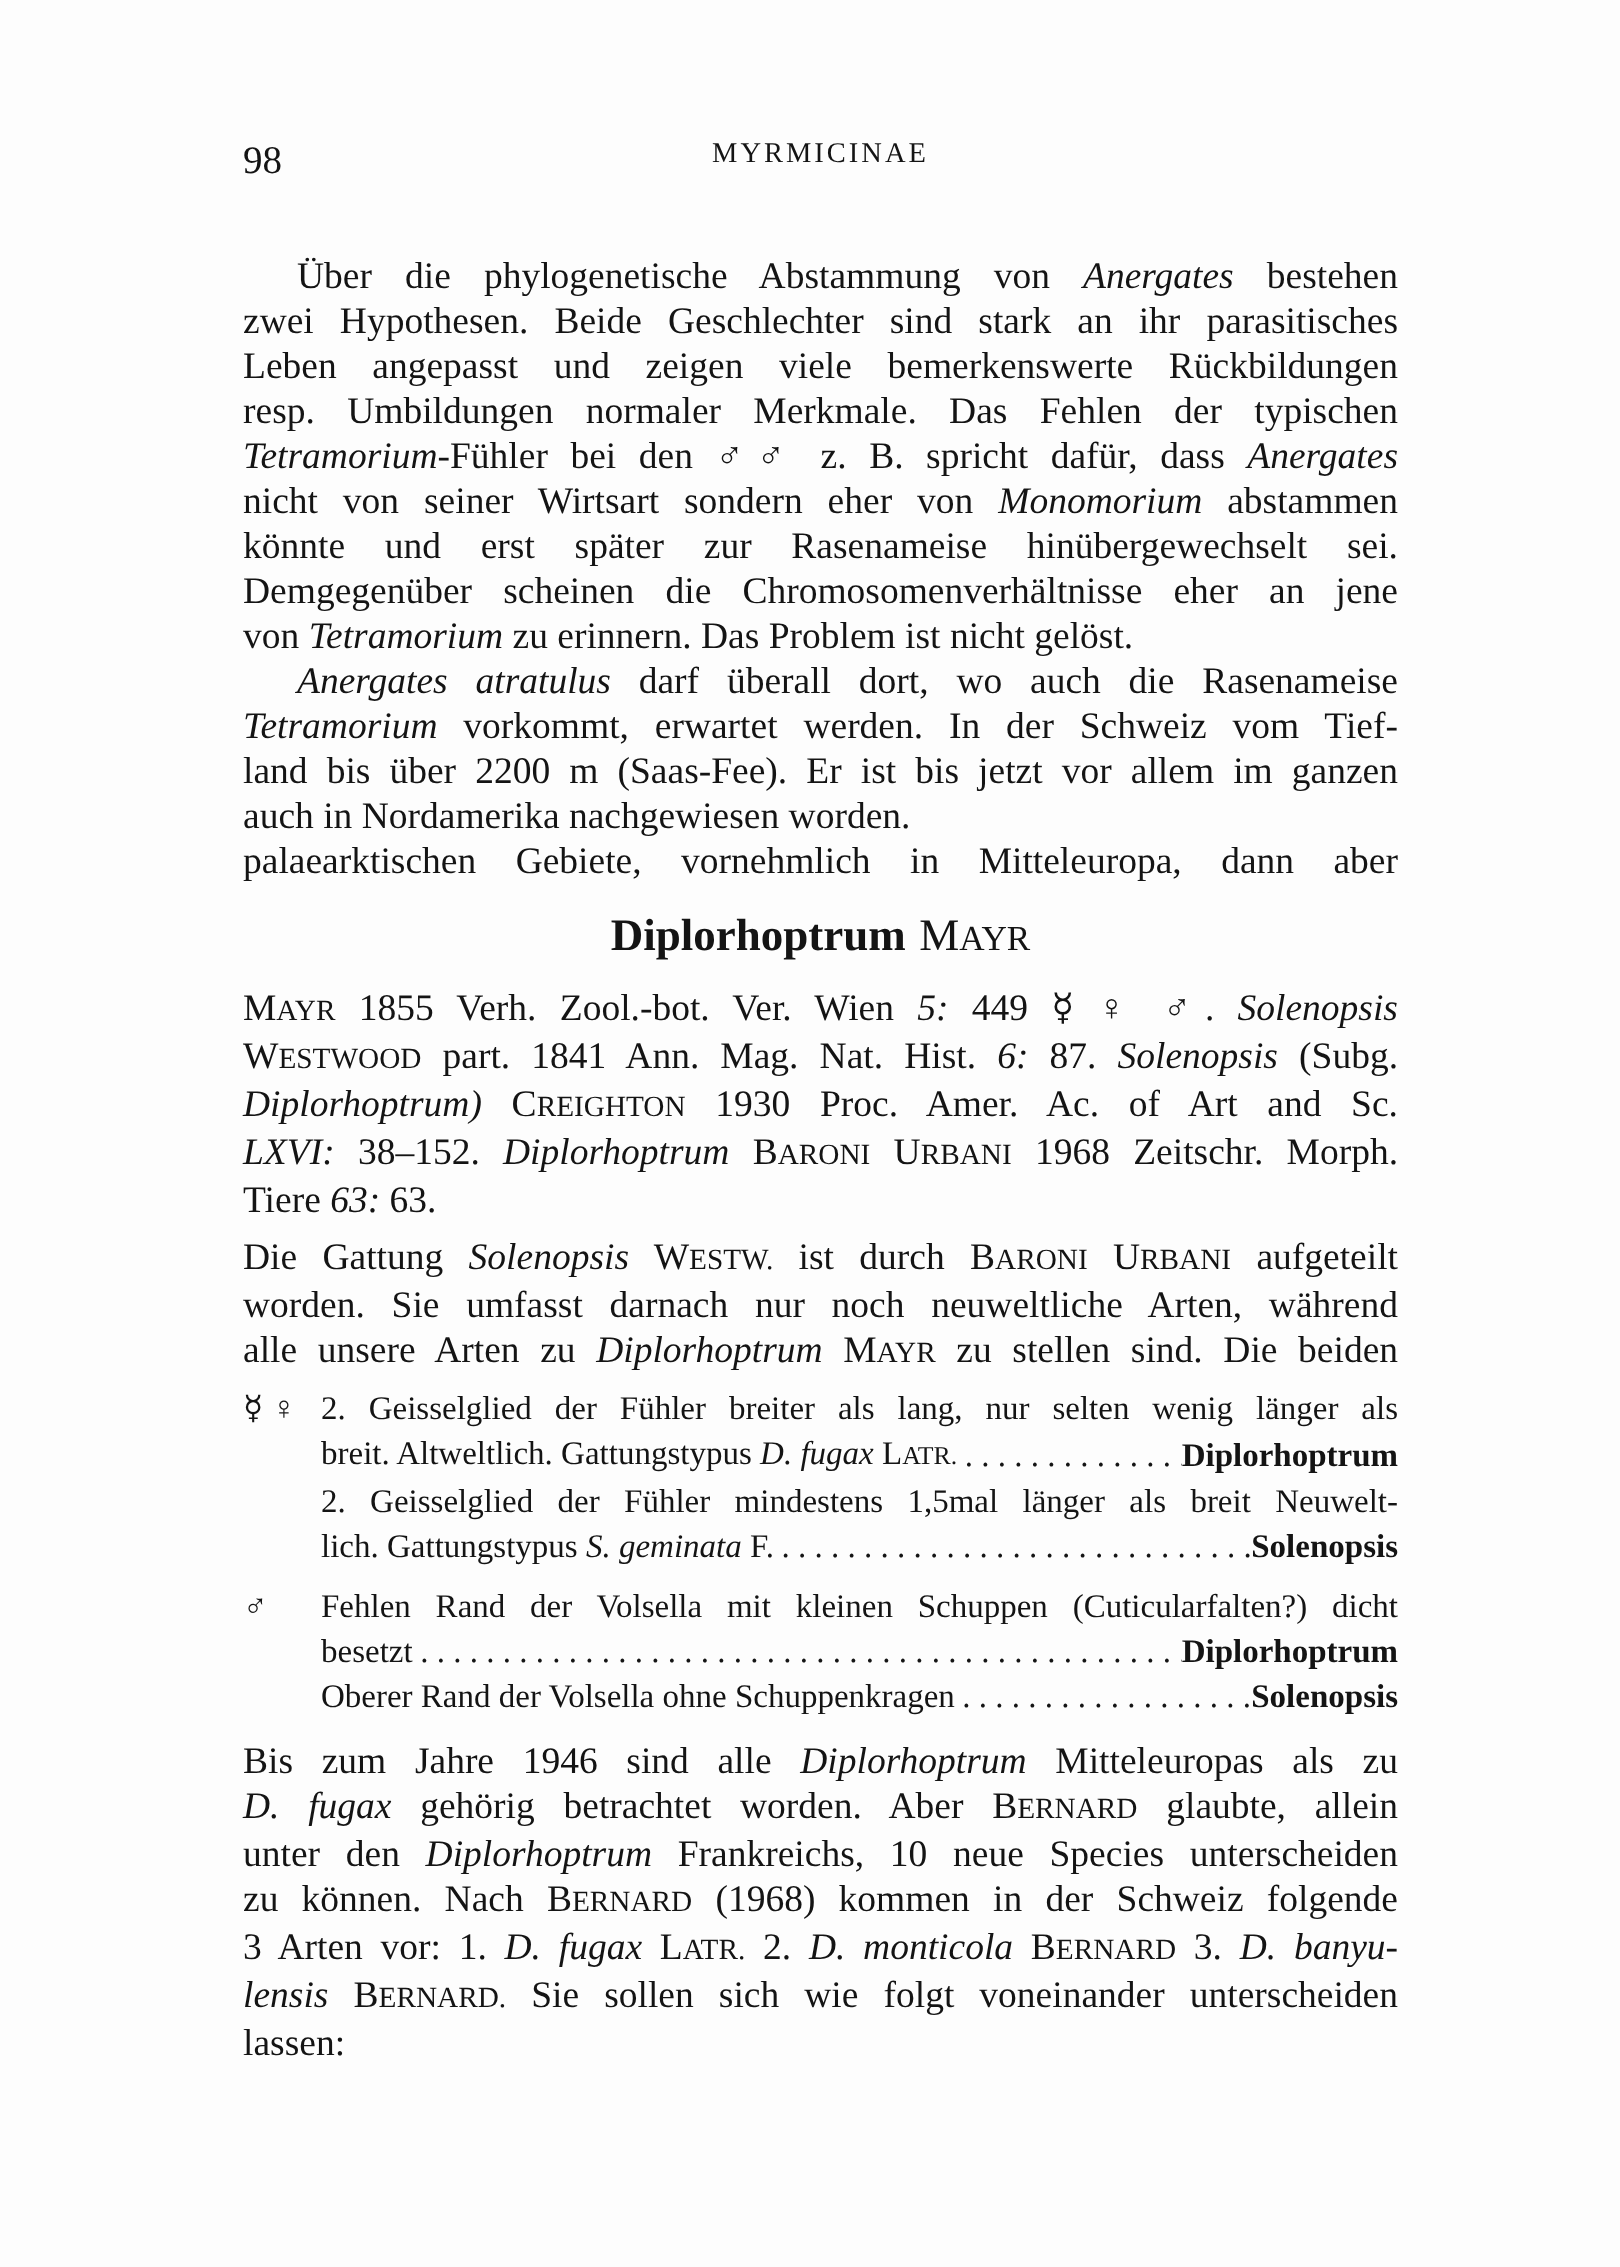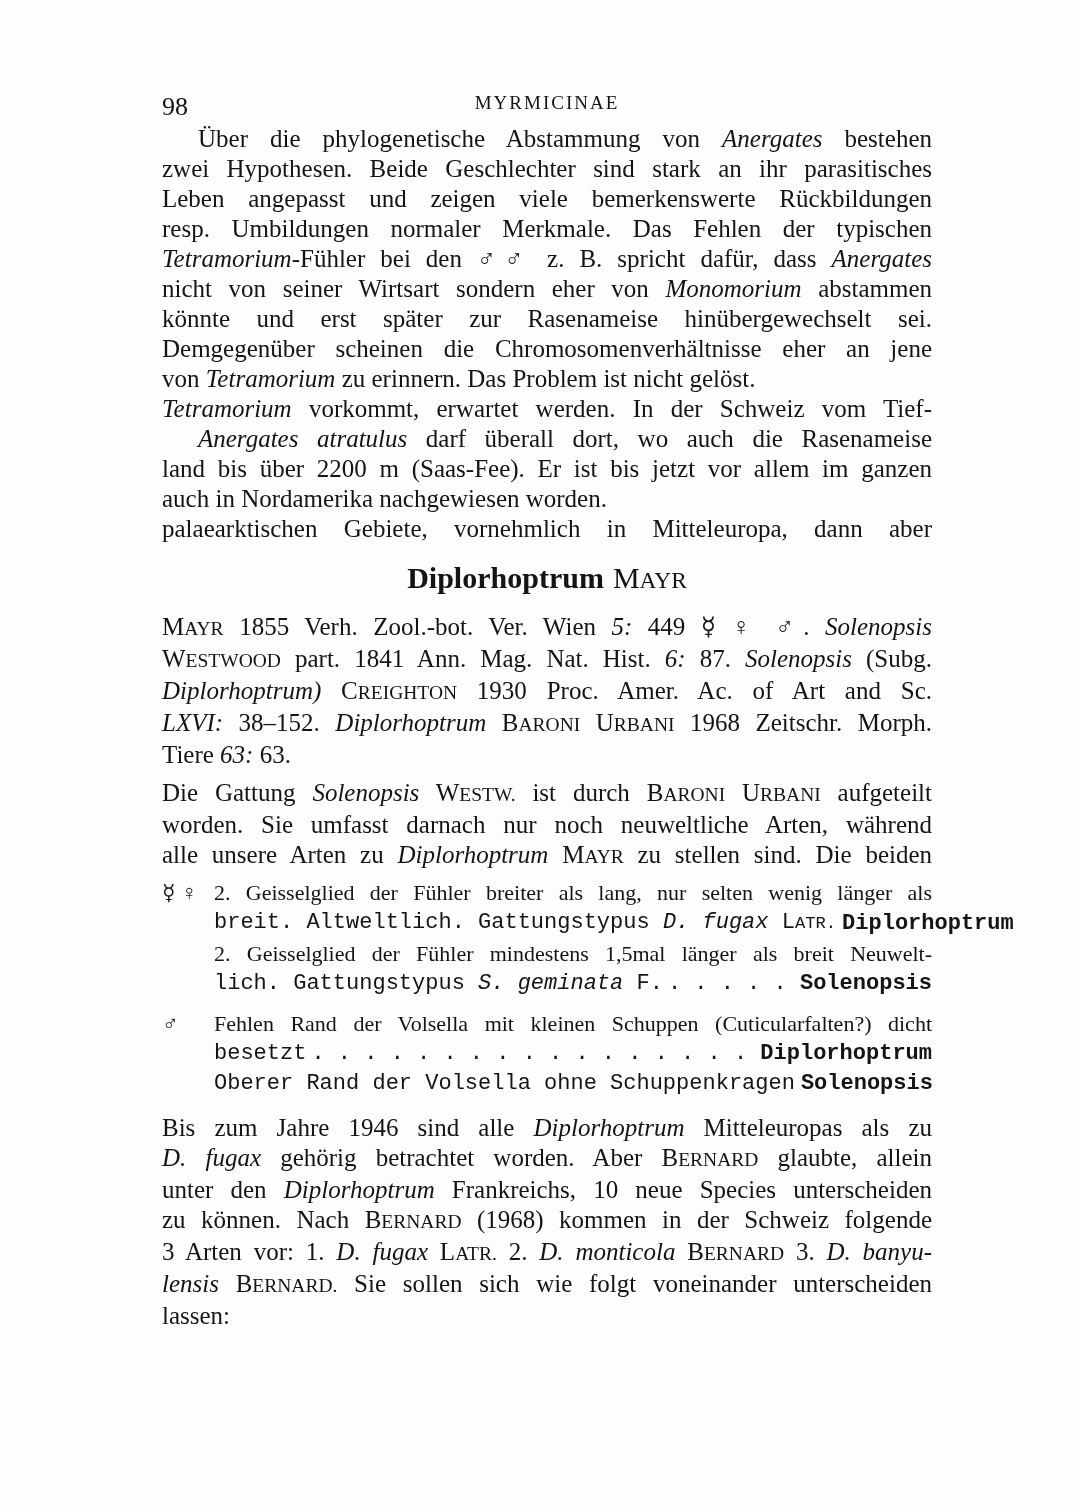--- a/index.html
+++ b/index.html
@@ -6,21 +6,21 @@
   .page{
     position:relative;
     width:1080px;height:1511px;
     background:#fdfdfd;color:#141414;
     font-family:"Liberation Serif","DejaVu Serif",serif;
     font-size:25px;
     box-sizing:border-box;
     padding:92px 148px 0 162px;
     overflow:hidden;
   }
-  .page-header{position:relative;height:32px;}
+  .page-header{position:relative;height:32px;margin-bottom:46px;}
   .page-number{position:absolute;left:0;top:0;font-size:26px;}
   .running-title{
     position:absolute;left:50%;top:0;transform:translateX(-50%);
     font-size:19px;letter-spacing:2px;
   }
   .line{line-height:30px;min-height:30px;}
   .line.j{text-align:justify;text-align-last:justify;}
   .line.ind{text-indent:36px;}
   em{font-style:italic;}
   .sc-rest{font-size:0.78em;}
@@ -32,21 +32,21 @@
   }
   .heading .genus{font-weight:bold;}
   .heading .author{margin-left:9px;}
   .para{margin:0;}
   .gap-top{margin-top:8px;}
   .key{font-size:22px;margin:6px 0 0;}
   .key-entry{display:flex;}
   .key-entry + .key-entry{margin-top:10px;}
   .key-marker{flex:0 0 52px;line-height:30px;}
   .key-body{flex:1;min-width:0;}
-  .line.leader{display:flex;align-items:center;font-family:Liberation Mono, monospace;}
+  .line.leader{display:flex;align-items:center;}
   .leader .lead{white-space:nowrap;}
   .leader .dots{flex:1;overflow:hidden;white-space:nowrap;padding:0 1px 0 5px;}
   .leader .tail{white-space:nowrap;font-weight:bold;}
   .p4{margin-top:14px;}
 </style>
 </head>
 <body>
 
 <div class="page">
 
@@ -61,22 +61,22 @@
       <div class="line j"><span>Leben angepasst und zeigen viele bemerkenswerte Rückbildungen</span></div>
       <div class="line j"><span>resp. Umbildungen normaler Merkmale. Das Fehlen der typischen</span></div>
       <div class="line j"><em>Tetramorium</em><span>-Fühler bei den ♂♂ z. B. spricht dafür, dass </span><em>Anergates</em></div>
       <div class="line j"><span>nicht von seiner Wirtsart sondern eher von </span><em>Monomorium</em><span> abstammen</span></div>
       <div class="line j"><span>könnte und erst später zur Rasenameise hinübergewechselt sei.</span></div>
       <div class="line j"><span>Demgegenüber scheinen die Chromosomenverhältnisse eher an jene</span></div>
       <div class="line"><span>von </span><em>Tetramorium</em><span> zu erinnern. Das Problem ist nicht gelöst.</span></div>
     </div>
 
   <div class="para">
+      <div class="line j ind"><em>Anergates atratulus</em><span> darf überall dort, wo auch die Rasenameise</span></div>
       <div class="line j"><em>Tetramorium</em><span> vorkommt, erwartet werden. In der Schweiz vom Tief-</span></div>
-      <div class="line j ind"><em>Anergates atratulus</em><span> darf überall dort, wo auch die Rasenameise</span></div>
       <div class="line j"><span>land bis über 2200 m (Saas-Fee). Er ist bis jetzt vor allem im ganzen</span></div>
       <div class="line"><span>auch in Nordamerika nachgewiesen worden.</span></div>
       <div class="line j"><span>palaearktischen Gebiete, vornehmlich in Mitteleuropa, dann aber</span></div>
     </div>
 
   <div class="heading">
     <span class="genus">Diplorhoptrum</span><span class="author"><span>M</span><span class="sc-rest">AYR</span></span>
   </div>
 
   <div class="para">

